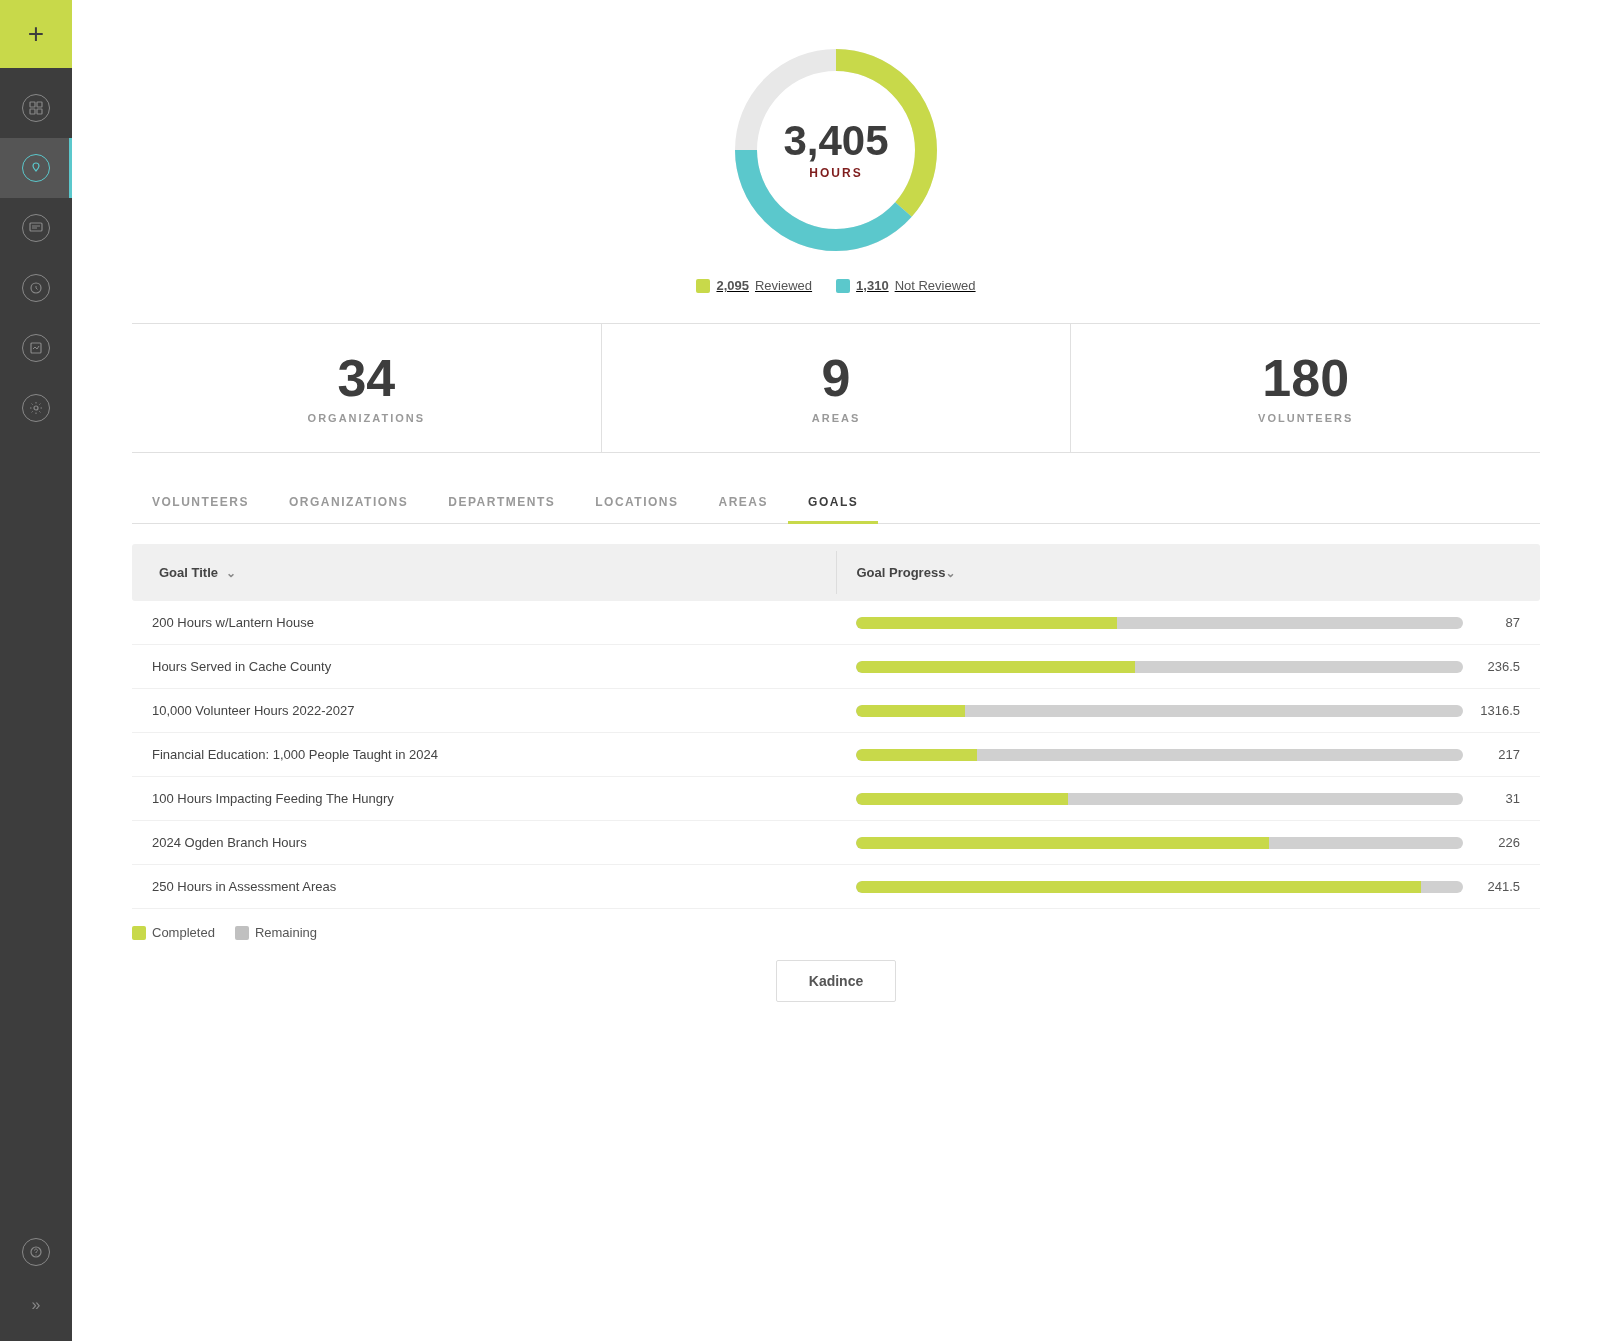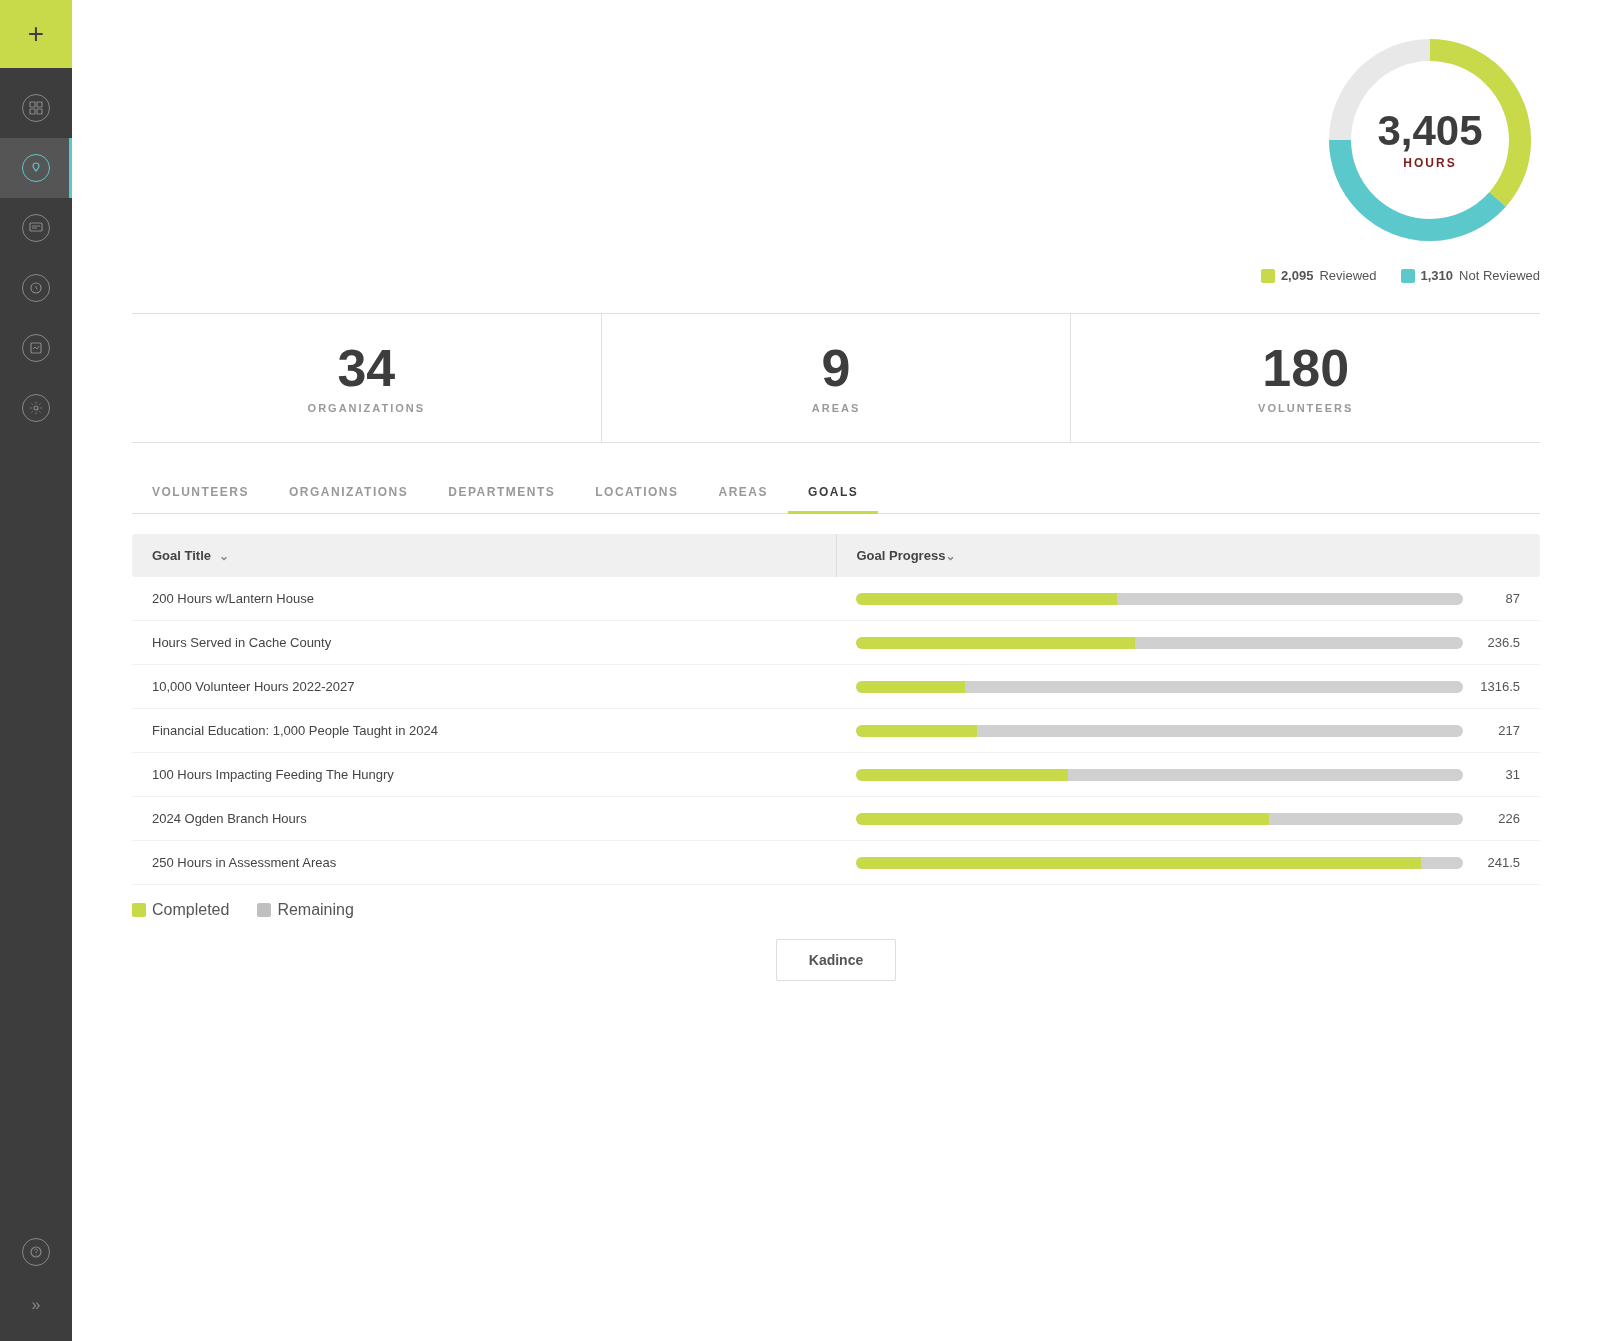--- a/index.html
+++ b/index.html
@@ -100,22 +100,23 @@
       flex: 1;
       background: #fff;
       overflow-y: auto;
       padding: 0 60px 40px 60px;
     }
 
     
     .chart-section {
       display: flex;
       flex-direction: column;
-      align-items: flex-end;
-      padding: 30px 0 20px;
+      align-items: center;
+      padding: 40px 0 20px;
+      text-decoration: underline;
     }
 
     .donut-container {
       position: relative;
       width: 220px;
       height: 220px;
     }
     .donut-svg {
       width: 220px;
       height: 220px;
@@ -212,21 +213,21 @@
     }
 
     
     .table-section {
       margin-top: 20px;
     }
     .table-header {
       display: flex;
       background: #f0f0f0;
       border-radius: 3px;
-      padding: 0;
+      padding: 7px;
     }
     .th-title {
       flex: 1;
       padding: 14px 20px;
       font-size: 13px;
       font-weight: 600;
       color: #444;
       display: flex;
       align-items: center;
       gap: 8px;
@@ -284,23 +285,23 @@
     .progress-value {
       font-size: 13px;
       color: #555;
       min-width: 45px;
       text-align: right;
     }
 
     
     .table-legend {
       display: flex;
-      gap: 28px;
+      gap: 20px;
       margin-top: 16px;
-      font-size: 16px;
+      font-size: 13px;
       color: #555;
     }
     .tl-item {
       display: flex;
       align-items: center;
       gap: 6px;
     }
     .tl-dot {
       width: 14px;
       height: 14px;

